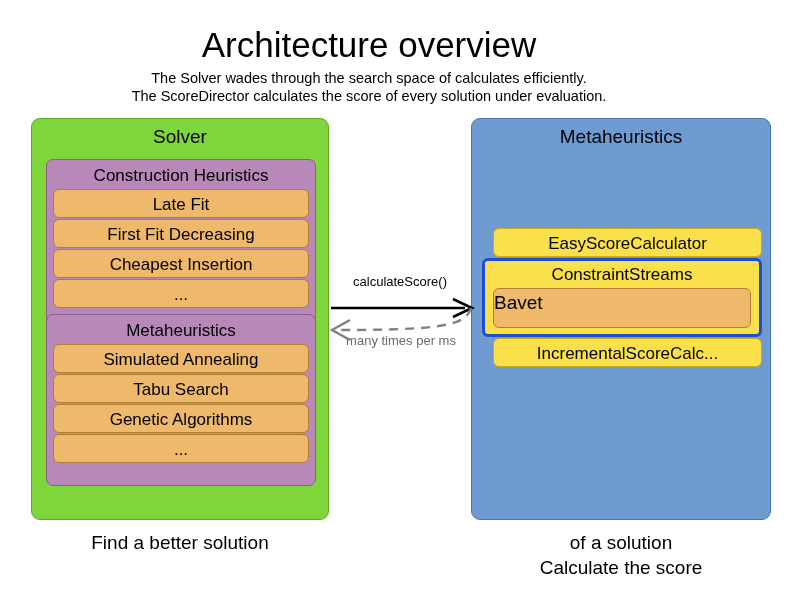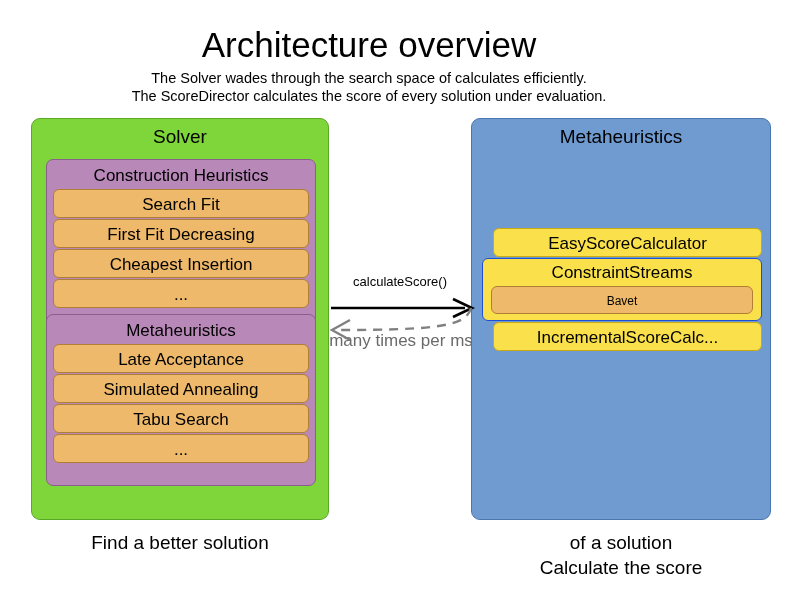--- a/index.html
+++ b/index.html
@@ -114,37 +114,36 @@
 
   
   #sd-stack {
     position: absolute;
     left: 10px;
     top: 108px;
     width: 280px;
   }
   .cs-box {
     background: #fae14b;
-    border: 1px solid #1d4ed8;
+    border: 3px solid #1d4ed8;
     border-radius: 6px;
     box-sizing: border-box;
     padding: 0 8px 6px 8px;
     margin-top: 1px;
   }
   .cs-title {
     text-align: center;
     font-size: 17px;
     line-height: 27px;
     color: #000;
   }
   .nested-item {
-    height: 28px;
+    height: 40px;
     line-height: 28px;
-    text-align: center;
-    font-size: 12px;
+    font-size: 19px;
     color: #000;
     background: #eeb96a;
     border: 1px solid #b07f33;
     border-radius: 6px;
     box-sizing: border-box;
   }
 
   
   #connector {
     position: absolute;
@@ -162,21 +161,21 @@
     font-size: 13px;
     line-height: 20px;
     color: #000;
   }
   #label-many {
     position: absolute;
     left: 0;
     top: 75px;
     width: 162px;
     text-align: center;
-    font-size: 17px;
+    font-size: 13px;
     line-height: 16px;
     color: #6b6b6b;
   }
 
   
   .caption {
     position: absolute;
     text-align: center;
     font-size: 19px;
     line-height: 25px;
@@ -202,31 +201,31 @@
     <div>The Solver wades through the search space of calculates efficiently.</div>
     <div>The ScoreDirector calculates the score of every solution under evaluation.</div>
   </div>
 </div>
 
 <div class="panel" id="solver-panel">
   <div class="panel-title">Solver</div>
 
   <div class="group" id="group-ch">
     <div class="group-title">Construction Heuristics</div>
-    <div class="item orange">Search Fit</div>
+    <div class="item orange">Late Fit</div>
     <div class="item orange">First Fit Decreasing</div>
     <div class="item orange">Cheapest Insertion</div>
     <div class="item orange">...</div>
   </div>
 
   <div class="group" id="group-mh">
     <div class="group-title">Metaheuristics</div>
-    <div class="item orange">Late Acceptance</div>
     <div class="item orange">Simulated Annealing</div>
     <div class="item orange">Tabu Search</div>
+    <div class="item orange">Genetic Algorithms</div>
     <div class="item orange">...</div>
   </div>
 </div>
 
 <div class="panel" id="scoredirector-panel">
   <div class="panel-title">Metaheuristics</div>
 
   <div id="sd-stack">
     <div class="item yellow">EasyScoreCalculator</div>
 

